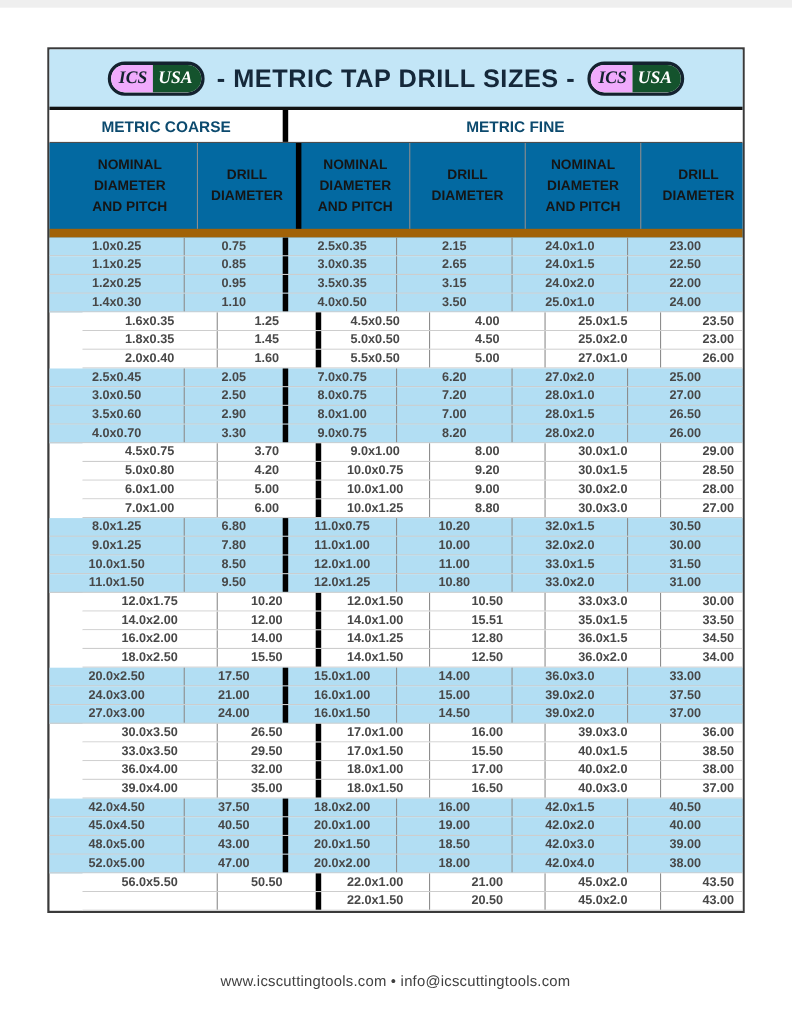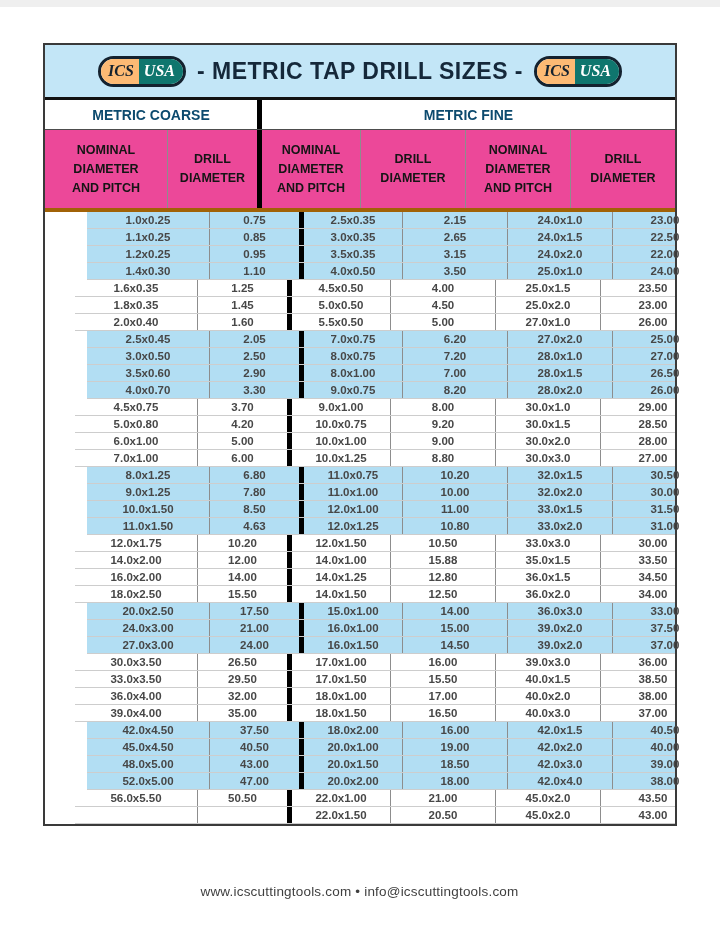--- a/index.html
+++ b/index.html
@@ -16,45 +16,45 @@
   .title-band{
     height:52px;background:#c3e6f7;border-bottom:3px solid #121212;
     display:flex;align-items:center;justify-content:center;gap:11px;
   }
   .logo{
     display:inline-flex;align-items:stretch;height:25px;
     border:3px solid #14222f;border-radius:16px;overflow:hidden;background:#fff;
     font-family:"Liberation Serif", serif;font-style:italic;font-weight:bold;font-size:16px;
     flex:0 0 auto;
   }
-  .logo .ics{color:#14222f;background:#fdba74;padding:0 5px 0 7px;display:flex;align-items:center;font-family:Liberation Serif, serif;}
-  .logo .usa{color:#ffffff;background:#0f766e;padding:0 8px 0 5px;display:flex;align-items:center;}
+  .logo .ics{color:#14222f;background:#f0abfc;padding:0 5px 0 7px;display:flex;align-items:center;font-family:Liberation Serif, serif;}
+  .logo .usa{color:#ffffff;background:#14532d;padding:0 8px 0 5px;display:flex;align-items:center;}
   .title{
     font-size:23px;font-weight:bold;color:#15283a;white-space:nowrap;letter-spacing:0.5px;
   }
   
   .grid{display:grid;grid-template-columns:122px 90px 103px 105px 105px 105px;}
   .sec-grid{display:grid;grid-template-columns:212px 418px;}
   
   .section-row{height:29px;border-bottom:1px solid #4d4d4d;background:#fff;}
   .section-cell{
     display:flex;align-items:center;justify-content:center;
     font-size:14px;font-weight:bold;color:#0c4a6e;box-sizing:border-box;
   }
   .section-fine{border-left:5px solid #000;}
   
-  .subhead-row{height:78px;border-bottom:4px solid #a16207;background:#ec4899;}
+  .subhead-row{height:78px;border-bottom:8px solid #a16207;background:#0369a1;padding-left:12px;}
   .subhead-cell{
     display:flex;align-items:center;justify-content:center;text-align:center;
     font-size:12.5px;font-weight:bold;color:#151515;line-height:19px;
     white-space:pre-line;box-sizing:border-box;
   }
   
   .trow{height:17px;box-sizing:border-box;border-bottom:1px solid #cdcdcd;}
-  .trow.blue{background:#b2def3;margin-left:42px;}
+  .trow.blue{background:#b2def3;}
   .trow.white{background:#ffffff;margin-left:30px;}
   .cell{
     font-size:11.5px;font-weight:bold;color:#474747;text-align:center;
     line-height:16px;box-sizing:border-box;overflow:hidden;
   }
   .bthin{border-left:1px solid #8d8d8d;}
   .bthick{border-left:5px solid #000;}
   .footer{
     position:absolute;left:0;right:1px;top:884px;text-align:center;
     font-size:13.5px;color:#3f3f3f;letter-spacing:0.2px;
@@ -242,39 +242,39 @@
       <div class="trow grid blue">
         <div class="cell">10.0x1.50</div>
         <div class="cell bthin">8.50</div>
         <div class="cell bthick">12.0x1.00</div>
         <div class="cell bthin">11.00</div>
         <div class="cell bthin">33.0x1.5</div>
         <div class="cell bthin">31.50</div>
       </div>
       <div class="trow grid blue">
         <div class="cell">11.0x1.50</div>
-        <div class="cell bthin">4.63</div>
+        <div class="cell bthin">9.50</div>
         <div class="cell bthick">12.0x1.25</div>
         <div class="cell bthin">10.80</div>
         <div class="cell bthin">33.0x2.0</div>
         <div class="cell bthin">31.00</div>
       </div>
       <div class="trow grid white">
         <div class="cell">12.0x1.75</div>
         <div class="cell bthin">10.20</div>
         <div class="cell bthick">12.0x1.50</div>
         <div class="cell bthin">10.50</div>
         <div class="cell bthin">33.0x3.0</div>
         <div class="cell bthin">30.00</div>
       </div>
       <div class="trow grid white">
         <div class="cell">14.0x2.00</div>
         <div class="cell bthin">12.00</div>
         <div class="cell bthick">14.0x1.00</div>
-        <div class="cell bthin">15.88</div>
+        <div class="cell bthin">15.51</div>
         <div class="cell bthin">35.0x1.5</div>
         <div class="cell bthin">33.50</div>
       </div>
       <div class="trow grid white">
         <div class="cell">16.0x2.00</div>
         <div class="cell bthin">14.00</div>
         <div class="cell bthick">14.0x1.25</div>
         <div class="cell bthin">12.80</div>
         <div class="cell bthin">36.0x1.5</div>
         <div class="cell bthin">34.50</div>

